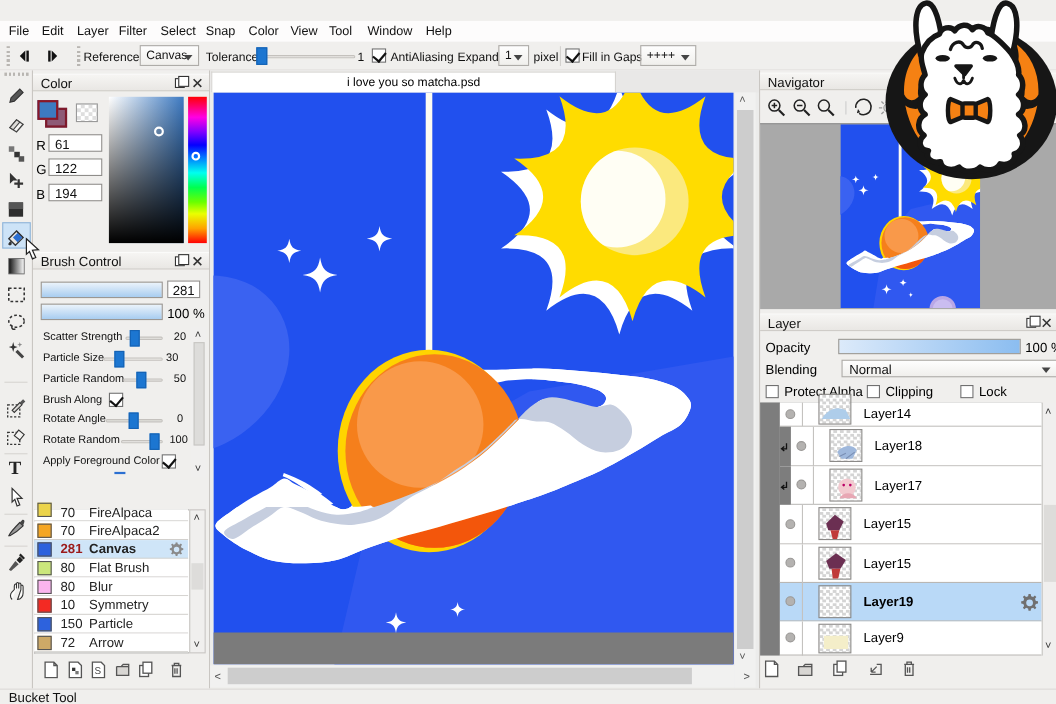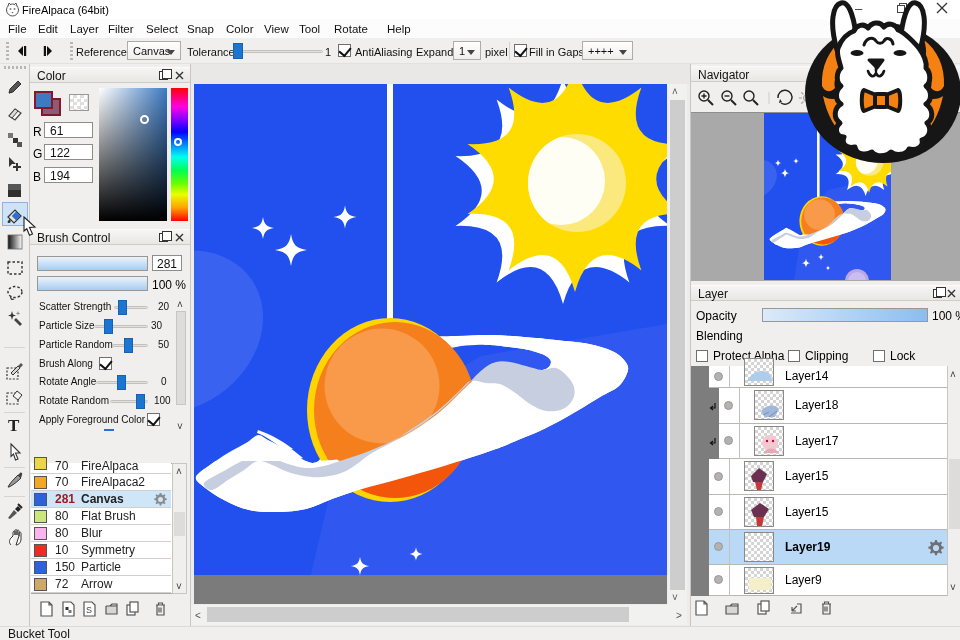--- a/index.html
+++ b/index.html
@@ -54,50 +54,32 @@
 #rightcol { left:690px; top:64px; width:270px; height:562px; background:#f0efed; border-left:1px solid #c9c6c2; }
 .leye { position:absolute; width:9px; height:9px; border-radius:50%; background:#b4b2b0; border:1px solid #9a9896; }
 .lthumb { position:absolute; width:30px; height:30px; border:1px solid #8b8987;
   background:repeating-conic-gradient(#d4d4d4 0% 25%, #ffffff 0% 50%) 0 0/6px 6px; }
 #statusbar { left:0; top:626px; width:960px; height:14px; background:#f0efed; border-top:1px solid #dcdad7; }
 #statusbar span { position:absolute; left:8px; top:0px; font-size:12px; color:#111; }
 </style>
 </head>
 <body>
 <div id="app">
-  <div id="titlebar" class="abs">
-    <svg class="abs" style="left:5px;top:2px" width="15" height="15" viewBox="0 0 15 15">
-      <circle cx="7.5" cy="8" r="6" fill="#fff" stroke="#555"></circle>
-      <path d="M3 4 L4 1 L6 3 M12 4 L11 1 L9 3" fill="#fff" stroke="#555"></path>
-      <ellipse cx="5.5" cy="7" rx="1" ry="0.7" fill="#555"></ellipse>
-        <ellipse cx="9.5" cy="7" rx="1" ry="0.7" fill="#555"></ellipse>
-      <path d="M6.5 10 h2 l-1 1.2z" fill="#555"></path>
-    </svg>
-    <span id="titletext" class="abs">FireAlpaca (64bit)</span>
-    <span class="abs" style="left:855px;top:1px;font-size:13px;color:#333">–</span>
-    <svg class="abs" style="left:897px;top:3px" width="10" height="10">
-        <rect x="2.5" y="0.5" width="7" height="7" fill="#fff" stroke="#444"></rect>
-        <rect x="0.5" y="2.5" width="7" height="7" fill="#fff" stroke="#444"></rect>
-      </svg>
-    <svg class="abs" style="left:936px;top:2px" width="12" height="12">
-        <path d="M1 1 L11 11 M11 1 L1 11" stroke="#333" stroke-width="1.3"></path>
-      </svg>
-  </div>
 
   <div id="menubar" class="abs">
     <span class="menu" style="left:8px">File</span>
     <span class="menu" style="left:38px">Edit</span>
     <span class="menu" style="left:70px">Layer</span>
     <span class="menu" style="left:108px">Filter</span>
     <span class="menu" style="left:146px">Select</span>
     <span class="menu" style="left:187px">Snap</span>
     <span class="menu" style="left:226px">Color</span>
     <span class="menu" style="left:264px">View</span>
     <span class="menu" style="left:299px">Tool</span>
-    <span class="menu" style="left:334px">Rotate</span>
+    <span class="menu" style="left:334px">Window</span>
     <span class="menu" style="left:387px">Help</span>
   </div>
 
   <div id="toolbar" class="abs">
     <div class="grip" style="left:6px"></div>
     <svg class="abs" style="left:14px;top:6px" width="14" height="14" viewBox="0 0 14 14">
         <path d="M9 2 L4 7 L9 12 z" fill="#111"></path>
         <rect x="10" y="2" width="2.2" height="10" fill="#111"></rect>
       </svg>
     <svg class="abs" style="left:42px;top:6px" width="14" height="14" viewBox="0 0 14 14">
@@ -356,20 +338,21 @@
             <rect x="4" y="1" width="8" height="10" fill="#fff"></rect>
           </g>
         <g transform="translate(115,0)">
             <path d="M1 4 h9 M2 4 v10 h7 v-10 M4 6.5 v5 M6 6.5 v5 M3.5 4 v-2 h4 v2" fill="none"></path>
           </g>
       </g>
     </svg>
   </div>
   <div id="canvasarea" class="abs">
     <div id="tabbar"></div>
+    <div id="tab">i love you so matcha.psd</div>
     <svg id="pic" viewBox="0 0 473 520" preserveAspectRatio="none">
       <defs>
         <path id="sunstar" d="M0.0 -113.0 Q17.0 -52.3 66.4 -91.4 Q44.5 -32.3 107.5 -34.9 Q55.0 0.0 107.5 34.9 Q44.5 32.3 66.4 91.4 Q17.0 52.3 0.0 113.0 Q-17.0 52.3 -66.4 91.4 Q-44.5 32.3 -107.5 34.9 Q-55.0 0.0 -107.5 -34.9 Q-44.5 -32.3 -66.4 -91.4 Q-17.0 -52.3 0.0 -113.0 Z"></path>
         <path id="st" d="M0 -11 C1.2 -3.5 3.5 -1.2 11 0 C3.5 1.2 1.2 3.5 0 11 C-1.2 3.5 -3.5 1.2 -11 0 C-3.5 -1.2 -1.2 -3.5 0 -11 Z"></path>
         <clipPath id="belowband">
             <path d="M0.0,405.0 C1.7,404.7 5.0,401.2 10.0,403.0 C15.0,404.8 22.5,412.2 30.0,416.0 C37.5,419.8 46.0,424.0 55.0,426.0 C64.0,428.0 74.5,428.2 84.0,428.0 C93.5,427.8 103.0,427.2 112.0,425.0 C121.0,422.8 128.7,418.3 138.0,415.0 C147.3,411.7 156.8,408.3 168.0,405.0 C179.2,401.7 191.3,398.8 205.0,395.0 C218.7,391.2 234.3,386.8 250.0,382.0 C265.7,377.2 286.7,370.3 299.0,366.0 C311.3,361.7 315.2,359.7 324.0,356.0 C332.8,352.3 342.2,348.8 352.0,344.0 C361.8,339.2 374.0,332.2 383.0,327.0 C392.0,321.8 399.0,317.2 406.0,313.0 C413.0,308.8 420.3,306.5 425.0,302.0 C429.7,297.5 432.5,288.7 434.0,286.0 L473,292 L473,520 L0,520 Z"></path>
           </clipPath>
         <clipPath id="frontpass">
             <path d="M0,377 L110,377 L119,377 C123.5,376.7 137.5,376.7 146.0,375.0 C154.5,373.3 161.7,370.2 170.0,367.0 C178.3,363.8 187.3,360.2 196.0,356.0 C204.7,351.8 213.3,347.5 222.0,342.0 C230.7,336.5 239.7,330.0 248.0,323.0 C256.3,316.0 265.0,307.3 272.0,300.0 C279.0,292.7 287.0,282.5 290.0,279.0 L290,0 L473,0 L473,520 L0,520 Z"></path>
           </clipPath>
@@ -500,20 +483,24 @@
         <span class="lbl">Layer</span>
         <span class="pdock" style="right:18px"></span>
         <svg style="position:absolute;right:4px;top:3px" width="9" height="9">
           <path d="M1 1 L8 8 M8 1 L1 8" stroke="#333" stroke-width="1.4"></path>
         </svg>
       </div>
     <span class="abs" style="left:5px;top:245px;font-size:12px">Opacity</span>
     <div class="abs" style="left:71px;top:244px;width:166px;height:14px;border:1px solid #9a9894;background:linear-gradient(to right,#dceafa,#8bbdf0)"></div>
     <span class="abs" style="left:241px;top:245px;font-size:12px;white-space:nowrap">100 %</span>
     <span class="abs" style="left:5px;top:265px;font-size:12px">Blending</span>
+    <div class="combo" style="left:74px;top:263px;width:196px;height:16px">
+        <span style="position:absolute;left:6px;top:1px;font-size:12px">Normal</span>
+        <span class="arr" style="top:40%"></span>
+      </div>
     <div class="cb" style="left:5px;top:286px;width:12px;height:12px"></div>
       <span class="abs" style="left:22px;top:285px;font-size:12px">Protect Alpha</span>
     <div class="cb" style="left:97px;top:286px;width:12px;height:12px"></div>
       <span class="abs" style="left:114px;top:285px;font-size:12px">Clipping</span>
     <div class="cb" style="left:182px;top:286px;width:12px;height:12px"></div>
       <span class="abs" style="left:199px;top:285px;font-size:12px">Lock</span>
     <div class="abs" style="left:0px;top:302px;width:256px;height:230px;background:#fff;border-top:1px solid #999"></div>
     <div class="abs" style="left:0px;top:302px;width:18px;height:230px;background:#7d7d7d"></div>
     <div class="abs" style="left:18px;top:302px;width:238px;height:22px;background:#fff;border-bottom:1px solid #b9b7b4"></div>
     <div class="leye" style="left:23px;top:308px"></div>

